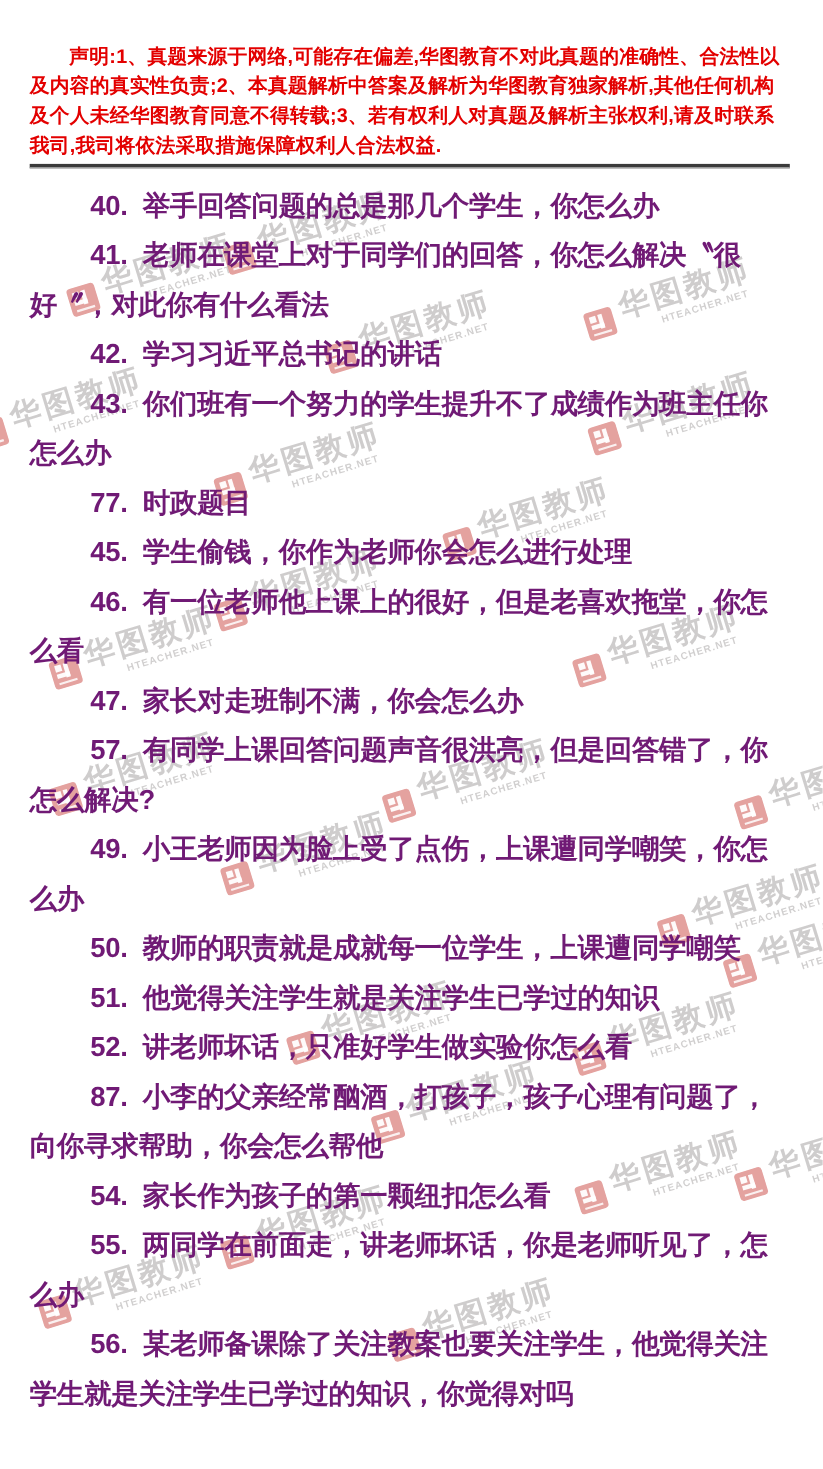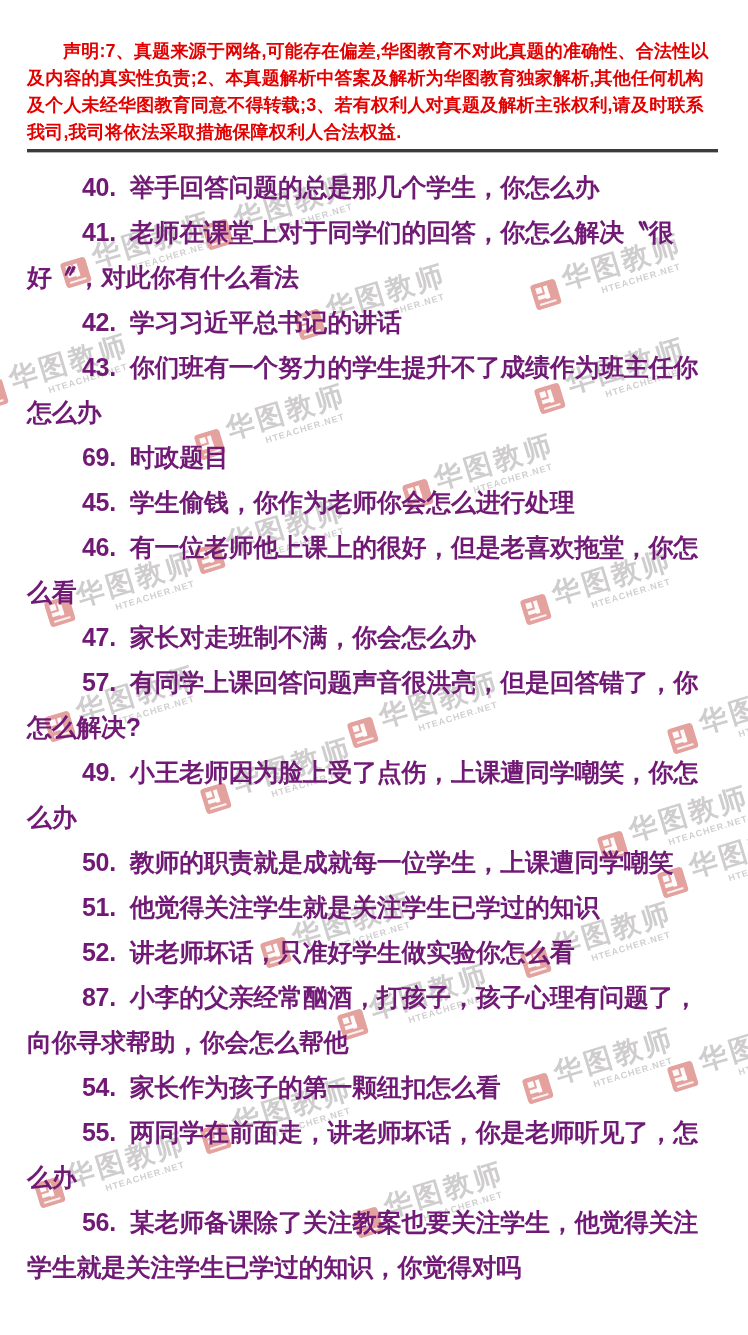--- a/index.html
+++ b/index.html
@@ -403,30 +403,30 @@
             <rect x="5" y="21" width="17" height="2" fill="#fff" fill-opacity="0.85"></rect>
           </svg></span>
         <span class="wm-body">
           <span class="wm-text">华图教师</span>
           <span class="wm-site">HTEACHER.NET</span>
         </span>
       </div>
     </div>
 
   <div class="content">
-    <p class="disclaimer"><span>声明:</span><span>7、真题来源于网络,可能存在偏差,华图教育不对此真题的准确性、合法性以及内容的真实性负责;2、本真题解析中答案及解析为华图教育独家解析,其他任何机构及个人未经华图教育同意不得转载;3、若有权利人对真题及解析主张权利,请及时联系我司,我司将依法采取措施保障权利人合法权益.</span></p>
+    <p class="disclaimer"><span>声明:</span><span>1、真题来源于网络,可能存在偏差,华图教育不对此真题的准确性、合法性以及内容的真实性负责;2、本真题解析中答案及解析为华图教育独家解析,其他任何机构及个人未经华图教育同意不得转载;3、若有权利人对真题及解析主张权利,请及时联系我司,我司将依法采取措施保障权利人合法权益.</span></p>
 
     <div class="separator"></div>
 
     <div class="questions" id="questions">
         <p class="q"><span class="q-num">40.</span><span>举手回答问题的总是那几个学生，你怎么办</span></p>
         <p class="q"><span class="q-num">41.</span><span>老师在课堂上对于同学们的回答，你怎么解决〝很好〞，对此你有什么看法</span></p>
         <p class="q"><span class="q-num">42.</span><span>学习习近平总书记的讲话</span></p>
         <p class="q"><span class="q-num">43.</span><span>你们班有一个努力的学生提升不了成绩作为班主任你怎么办</span></p>
-        <p class="q"><span class="q-num">69.</span><span>时政题目</span></p>
+        <p class="q"><span class="q-num">77.</span><span>时政题目</span></p>
         <p class="q"><span class="q-num">45.</span><span>学生偷钱，你作为老师你会怎么进行处理</span></p>
         <p class="q"><span class="q-num">46.</span><span>有一位老师他上课上的很好，但是老喜欢拖堂，你怎么看</span></p>
         <p class="q"><span class="q-num">47.</span><span>家长对走班制不满，你会怎么办</span></p>
         <p class="q"><span class="q-num">57.</span><span>有同学上课回答问题声音很洪亮，但是回答错了，你怎么解决?</span></p>
         <p class="q"><span class="q-num">49.</span><span>小王老师因为脸上受了点伤，上课遭同学嘲笑，你怎么办</span></p>
         <p class="q"><span class="q-num">50.</span><span>教师的职责就是成就每一位学生，上课遭同学嘲笑</span></p>
         <p class="q"><span class="q-num">51.</span><span>他觉得关注学生就是关注学生已学过的知识</span></p>
         <p class="q"><span class="q-num">52.</span><span>讲老师坏话，只准好学生做实验你怎么看</span></p>
         <p class="q"><span class="q-num">87.</span><span>小李的父亲经常酗酒，打孩子，孩子心理有问题了，向你寻求帮助，你会怎么帮他</span></p>
         <p class="q"><span class="q-num">54.</span><span>家长作为孩子的第一颗纽扣怎么看</span></p>

